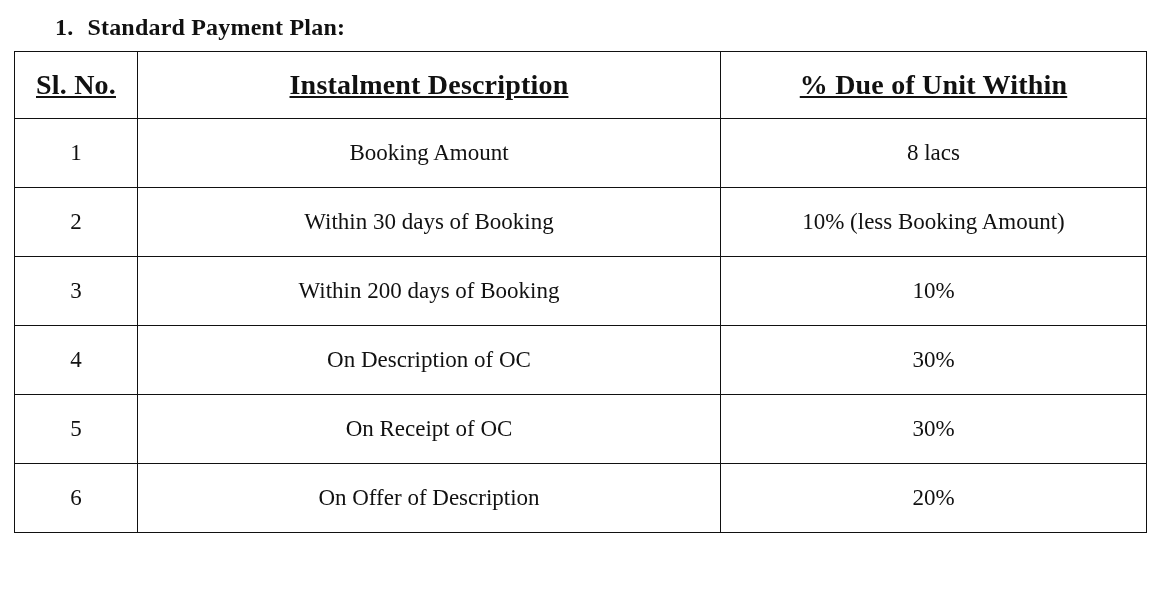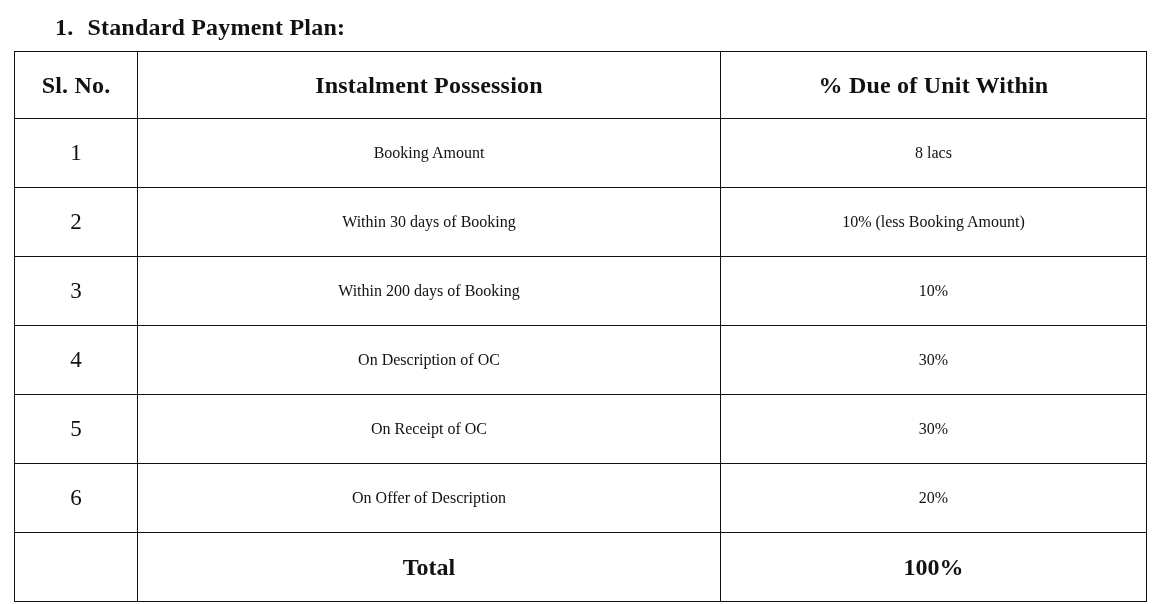--- a/index.html
+++ b/index.html
@@ -46,29 +46,30 @@
   }
   table.payment-table col.c1 { width: 123px; }
   table.payment-table col.c2 { width: 583px; }
   table.payment-table col.c3 { width: 426px; }
 
   table.payment-table th,
   table.payment-table td {
     border: 1.5px solid #111111;
     text-align: center;
     vertical-align: middle;
-    font-size: 16px;
+    font-size: 23px;
     height: 64px;
     padding: 2px 6px;
   }
   table.payment-table thead th {
     font-weight: bold;
-    font-size: 24px;
+    font-size: 28px;
     height: 62px;
     letter-spacing: 0.2px;
+    text-decoration: underline;
   }
   table.payment-table td.sl {
     font-size: 23px;
   }
   table.payment-table tr.total-row td {
     font-weight: bold;
     font-size: 24px;
   }
   table.payment-table tr.total-row td.sl {
     font-weight: normal;
@@ -87,21 +88,21 @@
   <div class="table-wrap">
     <table class="payment-table">
       <colgroup>
         <col class="c1">
         <col class="c2">
         <col class="c3">
       </colgroup>
       <thead>
         <tr>
           <th>Sl. No.</th>
-          <th>Instalment Possession</th>
+          <th>Instalment Description</th>
           <th>% Due of Unit Within</th>
         </tr>
       </thead>
       <tbody>
         <tr>
           <td class="sl">1</td>
           <td>Booking Amount</td>
           <td>8 lacs</td>
         </tr>
         <tr>
@@ -122,22 +123,17 @@
         <tr>
           <td class="sl">5</td>
           <td>On Receipt of OC</td>
           <td>30%</td>
         </tr>
         <tr>
           <td class="sl">6</td>
           <td>On Offer of Description</td>
           <td>20%</td>
         </tr>
-        <tr class="total-row">
-          <td class="sl"></td>
-          <td>Total</td>
-          <td>100%</td>
-        </tr>
       </tbody>
     </table>
   </div>
 
 </div>
 
 </body></html>

